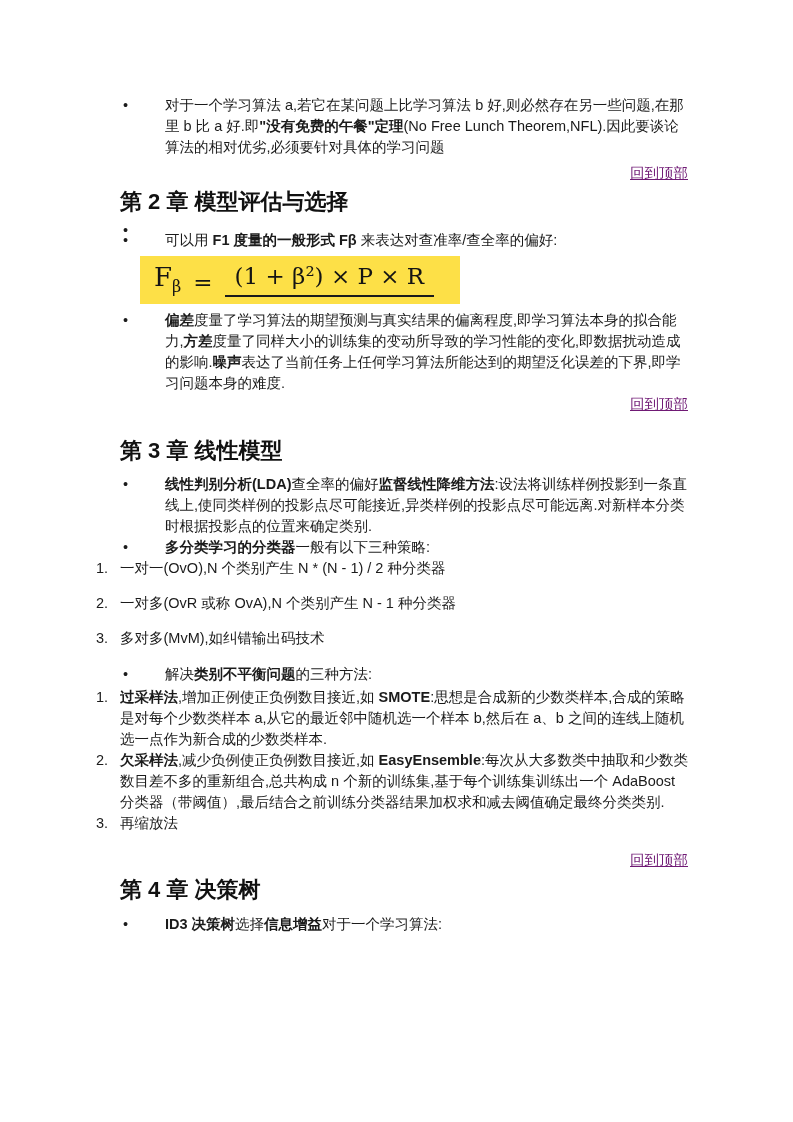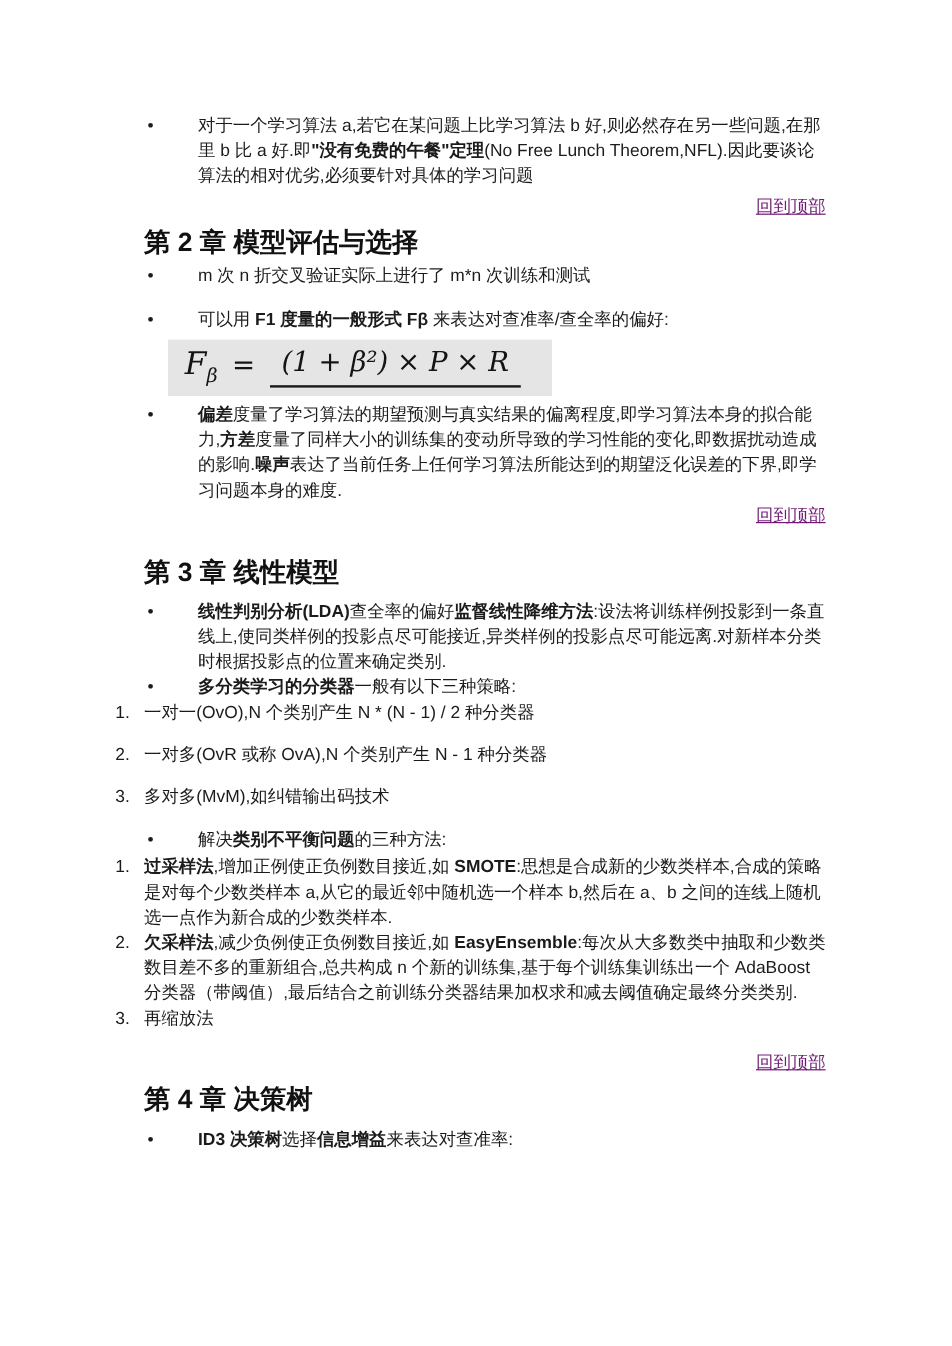--- a/index.html
+++ b/index.html
@@ -11,23 +11,23 @@
          font-size:14.5px; line-height:21px; }
   .blt { position:relative; padding-left:69px; }
   .bm  { position:absolute; left:27px; top:0; }
   .ni  { position:relative; padding-left:24px; }
   .nm  { position:absolute; left:0; top:0; }
   .b   { font-weight:bold; }
   .h   { font-size:22px; line-height:24px; font-weight:bold; margin-left:24px; color:#111; }
   .tl  { text-align:right; line-height:21px; }
   .tl a { color:#701a75; text-decoration:underline; cursor:pointer; }
   .formula {
-    display:flex; align-items:center; width:fit-content; margin-left:44px;
-    background:#e5e5e5; padding:5px 26px 7px 14px;
-    font-family:"DejaVu Serif","Liberation Serif",serif; font-style:italic;
+    display:flex; align-items:flex-end; width:fit-content; margin-left:44px;
+    background:#fde047; padding:5px 26px 7px 14px;
+    font-family:"DejaVu Serif","Liberation Serif",serif; 
     font-size:23px; color:#141414; line-height:1.25;
   }
   .f-lhs { font-size:26px; }
   .f-lhs sub { font-size:16px; }
   .f-eq { margin:0 12px; }
   .frac { display:flex; flex-direction:column; align-items:center; }
   .frac .num { padding:0 10px 4px; border-bottom:2px solid #1a1a1a; }
   .frac .den { padding:4px 10px 0; }
 </style>
 </head>
@@ -42,21 +42,20 @@
     </div>
 
     <div class="tl" style="margin-top:5px">
       <a>回到顶部</a>
     </div>
 
     <div class="h" style="margin-top:6px">第 2 章 模型评估与选择</div>
 
     <div class="blt" style="margin-top:6px">
       <span class="bm">•</span>
-      <span>m 次 n 折交叉验证实际上进行了 m*n 次训练和测试</span>
     </div>
 
     <div class="blt" style="margin-top:16px">
       <span class="bm">•</span>
       <span>可以用 </span><span class="b">F1 度量的一般形式 Fβ</span><span> 来表达对查准率/查全率的偏好:</span>
     </div>
 
     <div class="formula" style="margin-top:5px">
       <span class="f-lhs"><span>F</span><sub>β</sub></span>
       <span class="f-eq">=</span>
@@ -122,17 +121,17 @@
     </div>
 
     <div class="tl" style="margin-top:16px">
       <a>回到顶部</a>
     </div>
 
     <div class="h" style="margin-top:7px">第 4 章 决策树</div>
 
     <div class="blt" style="margin-top:12px">
       <span class="bm">•</span>
-      <span class="b">ID3 决策树</span><span>选择</span><span class="b">信息增益</span><span>来表达对查准率:</span>
+      <span class="b">ID3 决策树</span><span>选择</span><span class="b">信息增益</span><span>对于一个学习算法:</span>
     </div>
 
   </div>
 </div>
 
 </body></html>

